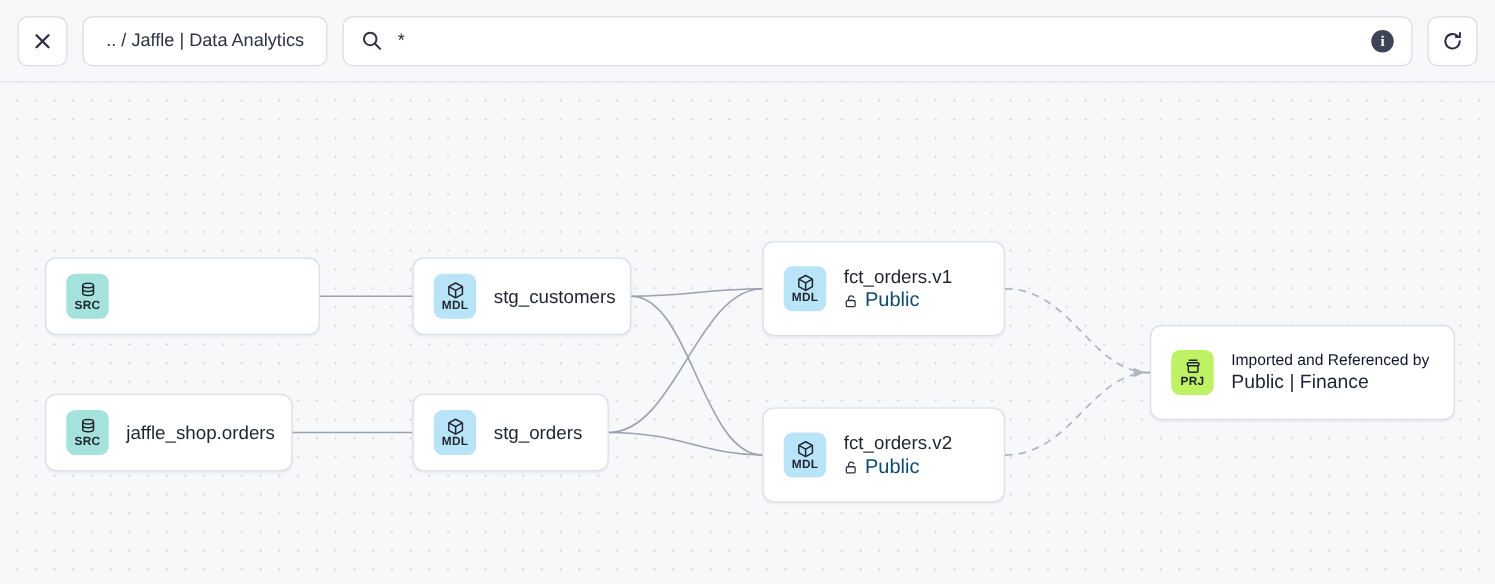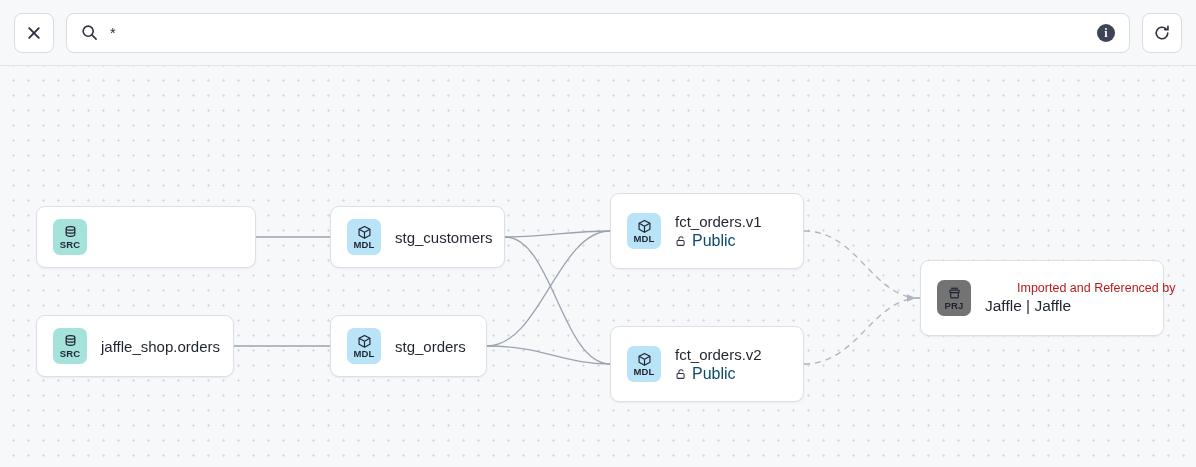--- a/index.html
+++ b/index.html
@@ -113,47 +113,48 @@
   .badge .glyph { display: block; line-height: 0; }
   .badge .code {
     font-size: 9.5px;
     font-weight: 600;
     letter-spacing: .2px;
     color: #1f2430;
     line-height: 1.05;
   }
   .badge-src { background: #a5e2dc; text-align: right; }
   .badge-mdl { background: #b9e3f7; }
-  .badge-prj { background: #737373; }
+  .badge-prj { background: #bef264; }
 
   .node-text { display: flex; flex-direction: column; gap: 2px; min-width: 0; }
   .node-title { font-size: 15px; color: #1f2430; white-space: nowrap; }
   .node-sub {
     font-size: 16px; color: #0c4a6e;
     display: flex; align-items: center; gap: 5px;
     white-space: nowrap;
   }
-  .node-over { font-size: 12.5px; color: #b91c1c; white-space: nowrap; margin-left: 32px; }
+  .node-over { font-size: 12.5px; color: #0f172a; white-space: nowrap; }
   .node-name-lg { font-size: 15.5px; color: #1f2430; white-space: nowrap; }
 </style>
 </head>
 <body>
 
 <div id="app">
 
   <div class="toolbar">
 
     <div class="tb-btn">
       <span>
         <svg width="16" height="16" viewBox="0 0 16 16" fill="none" stroke="currentColor" stroke-width="1.9" stroke-linecap="round">
           <path d="M3.2 3.2 L12.8 12.8 M12.8 3.2 L3.2 12.8"></path>
         </svg>
       </span>
     </div>
 
+    <div class="breadcrumb">.. / Jaffle | Data Analytics</div>
 
     <div class="searchbox">
       <span class="s-icon">
         <svg width="17" height="17" viewBox="0 0 18 18" fill="none" stroke="currentColor" stroke-width="1.7" stroke-linecap="round">
           <circle cx="7.6" cy="7.6" r="5.3"></circle>
           <path d="M11.5 11.5 L16 16"></path>
         </svg>
       </span>
       <input type="text" value="*" placeholder="Search" style="">
       <div class="info-badge">i</div>
@@ -286,18 +287,18 @@
           <div class="badge badge-prj">
             <span class="glyph"><svg width="15" height="15" viewBox="0 0 16 16" fill="none" stroke="#1f2430" stroke-width="1.25" stroke-linejoin="round">
       <path d="M4.3 2.4 h7.4"></path>
       <rect x="3.0" y="4.4" width="10" height="2.6" rx="1"></rect>
       <path d="M3.9 7.3 v4.3 a1 1 0 0 0 1 1 h6.2 a1 1 0 0 0 1-1 V7.3"></path>
     </svg></span>
             <span class="code">PRJ</span>
           </div>
           <div class="node-text">
             <div class="node-over">Imported and Referenced by</div>
-            <div class="node-name-lg">Jaffle | Jaffle</div>
+            <div class="node-name-lg">Public | Finance</div>
           </div>
         </div>
       </div>
   </div>
 </div>
 
 </body></html>

